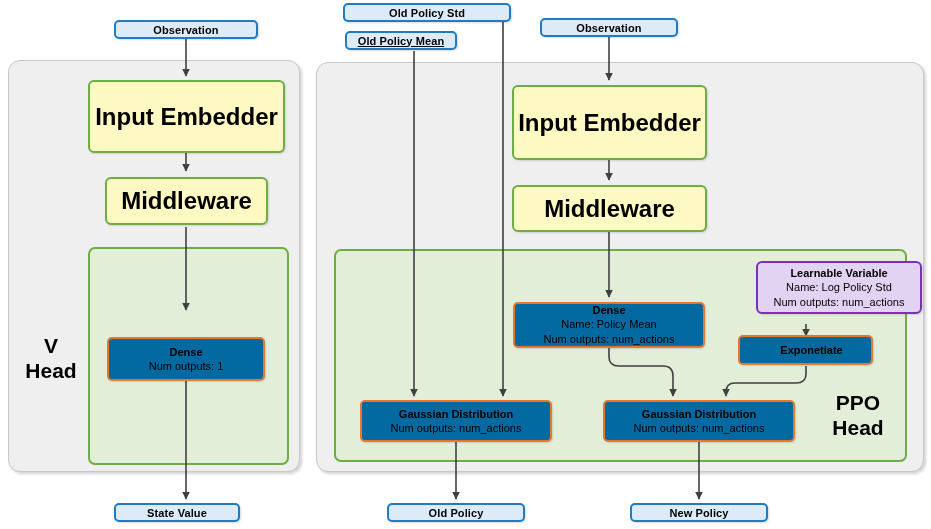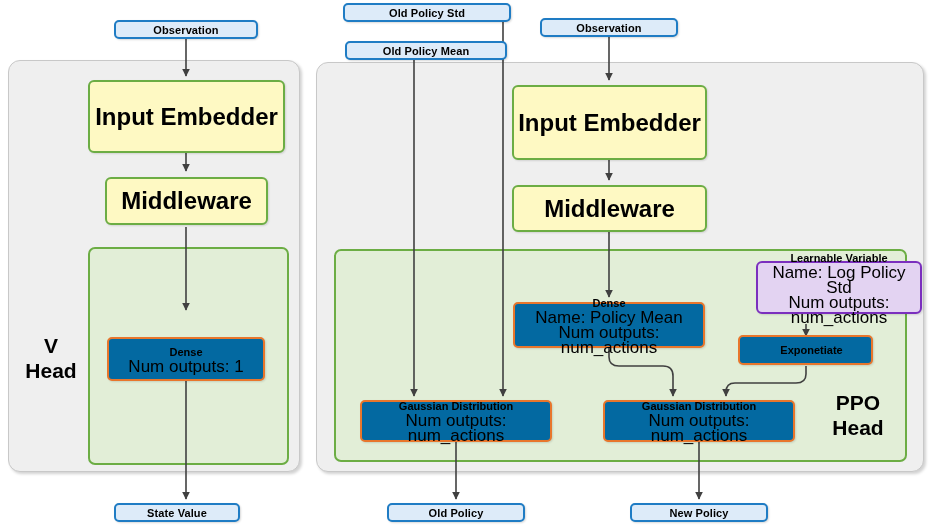--- a/index.html
+++ b/index.html
@@ -84,21 +84,21 @@
     font-size: 11px;
     letter-spacing: 0.1px;
   }
   .title-line {
     font-weight: bold;
     font-size: 11px;
     line-height: 14px;
   }
   .sub-line {
     font-weight: normal;
-    font-size: 17px;
+    font-size: 11px;
     line-height: 15px;
   }
   .big-label {
     font-size: 24px;
     font-weight: bold;
     line-height: 26px;
   }
   .head-label {
     position: absolute;
     font-size: 21px;
@@ -177,21 +177,21 @@
   </div>
 
   <div class="node node-blue" style="left:114px; top:503px; width:126px; height:19px;">
     <span>State Value</span>
   </div>
 
   <div class="node node-blue" style="left:343px; top:3px; width:168px; height:19px;">
     <span>Old Policy Std</span>
   </div>
 
-  <div class="node node-blue" style="left:345px; top:41px; width:162px; height:19px;">
+  <div class="node node-blue" style="left:345px; top:31px; width:112px; height:19px;text-decoration:underline;">
     <span>Old Policy Mean</span>
   </div>
 
   <div class="node node-blue" style="left:540px; top:18px; width:138px; height:19px;">
     <span>Observation</span>
   </div>
 
   <div class="node node-green" style="left:512px; top:85px; width:195px; height:75px;">
     <span class="big-label">Input Embedder</span>
   </div>

